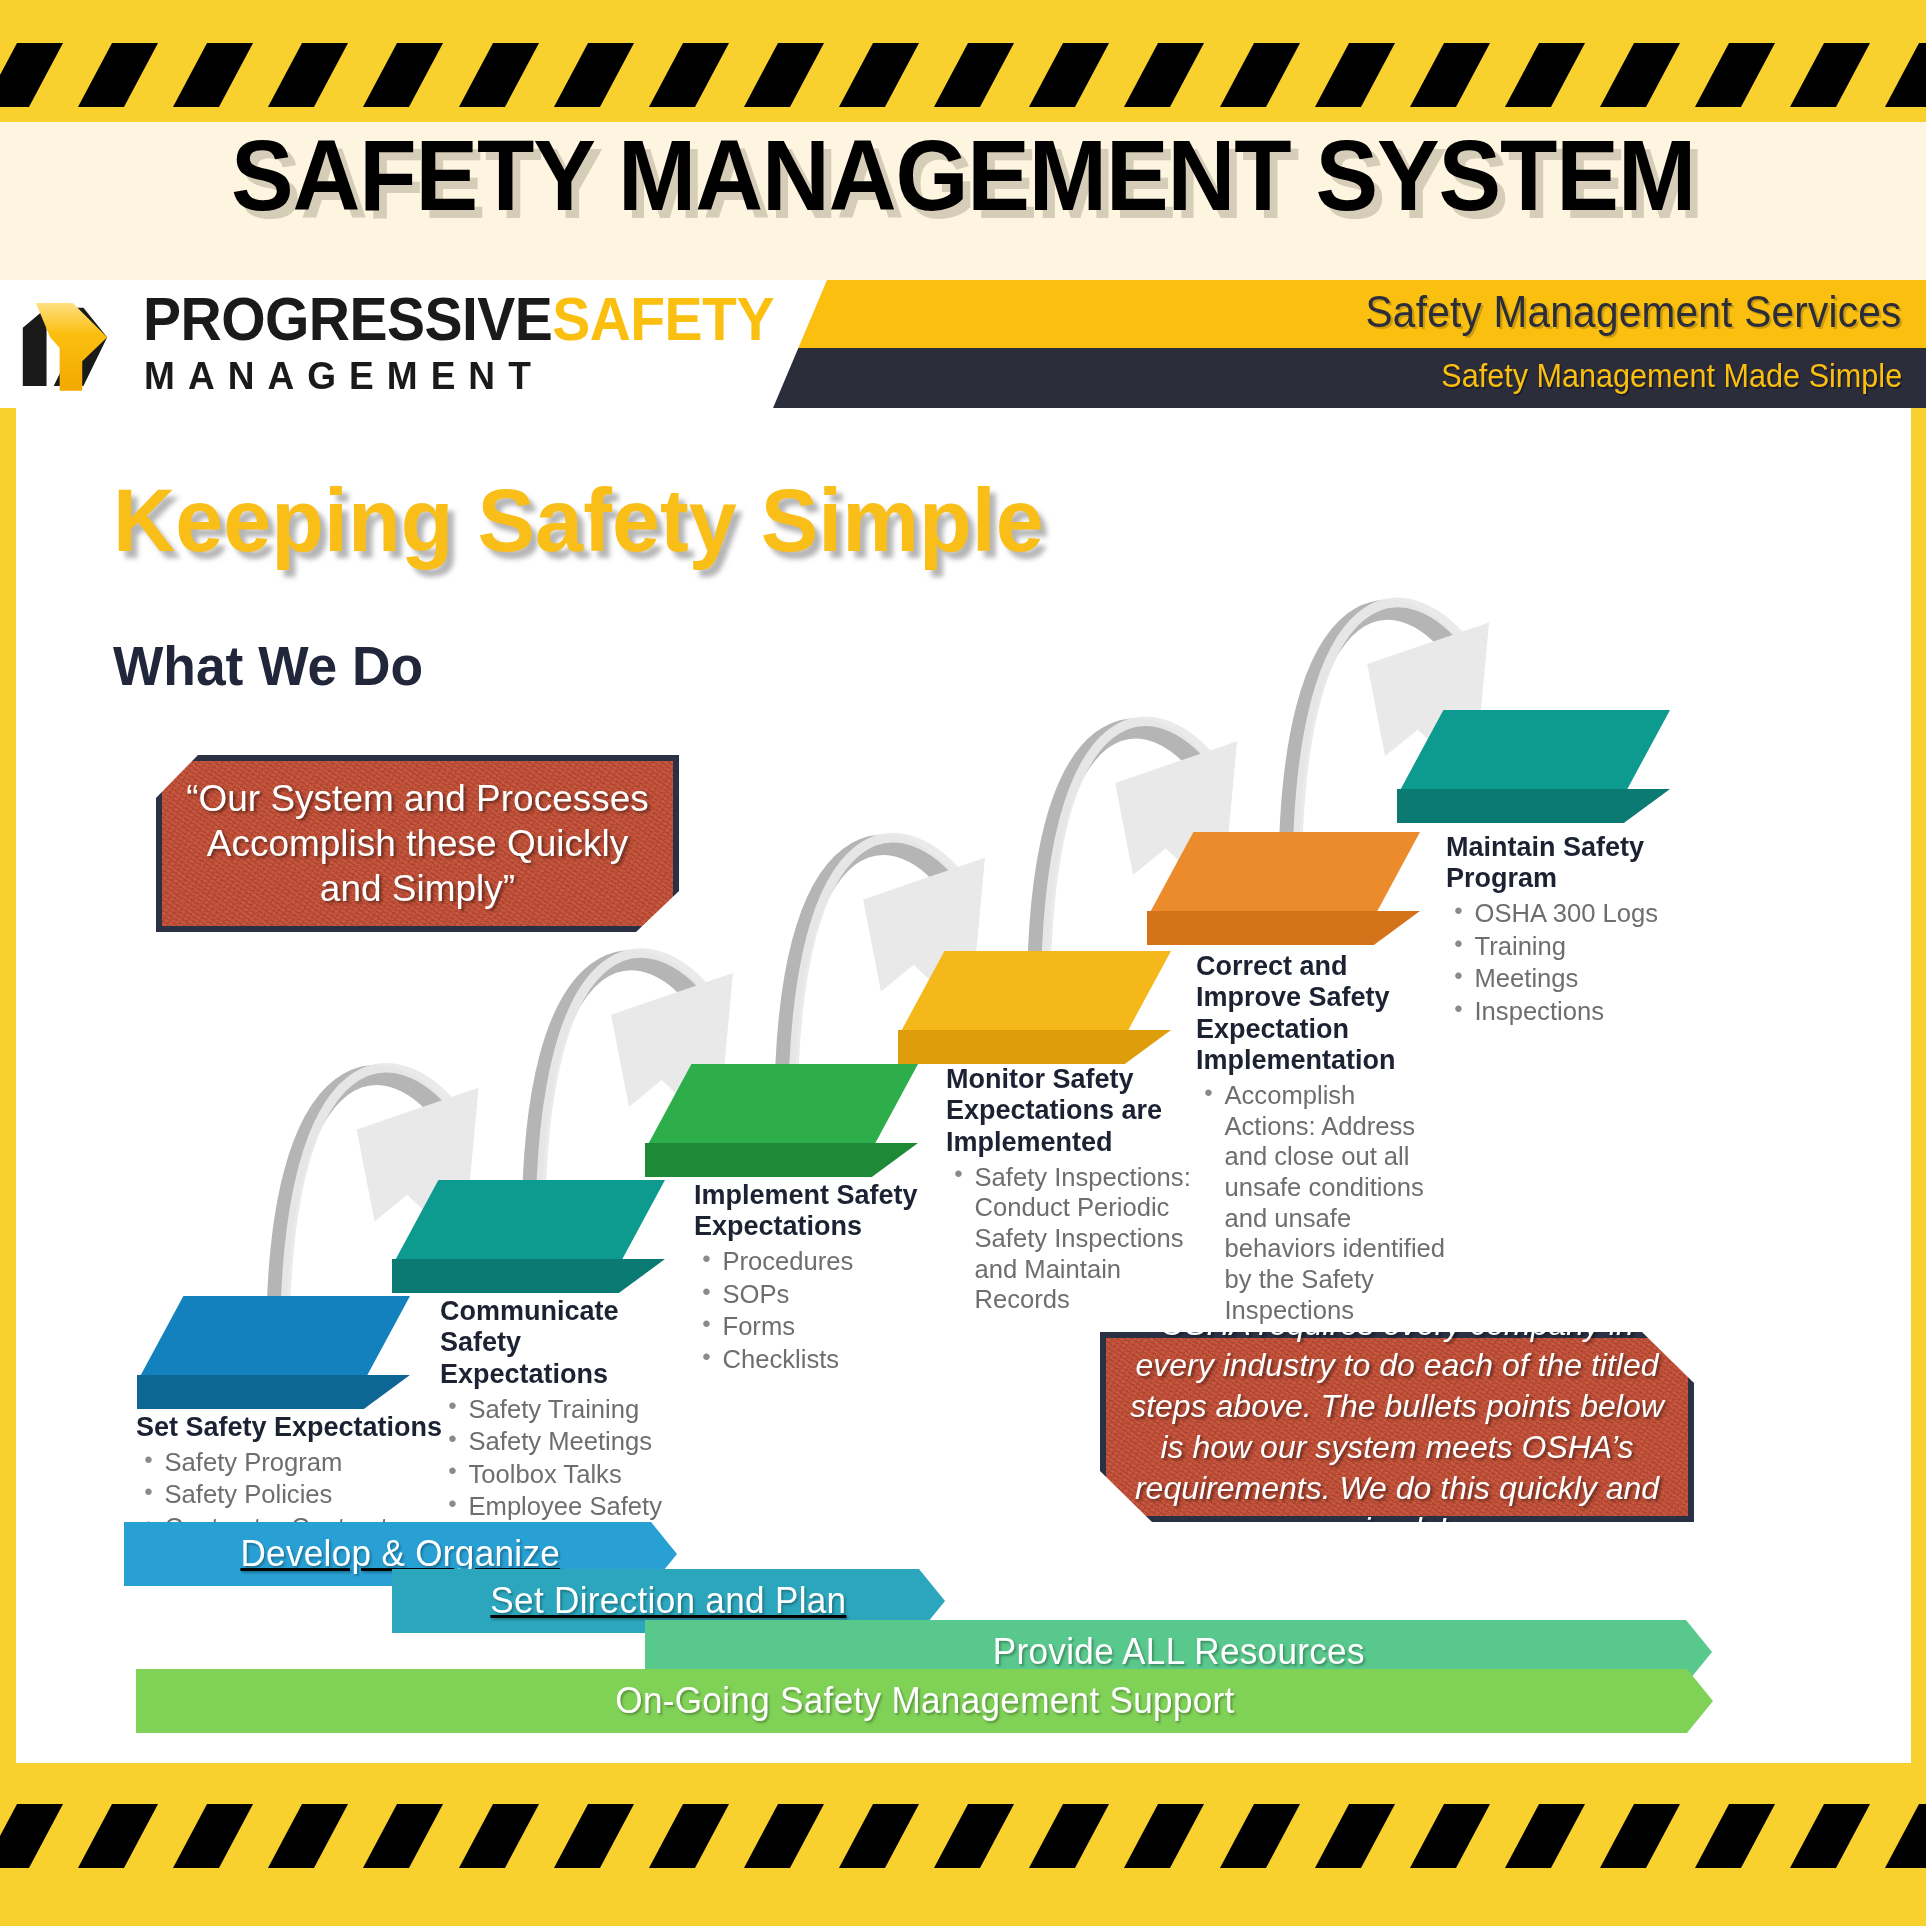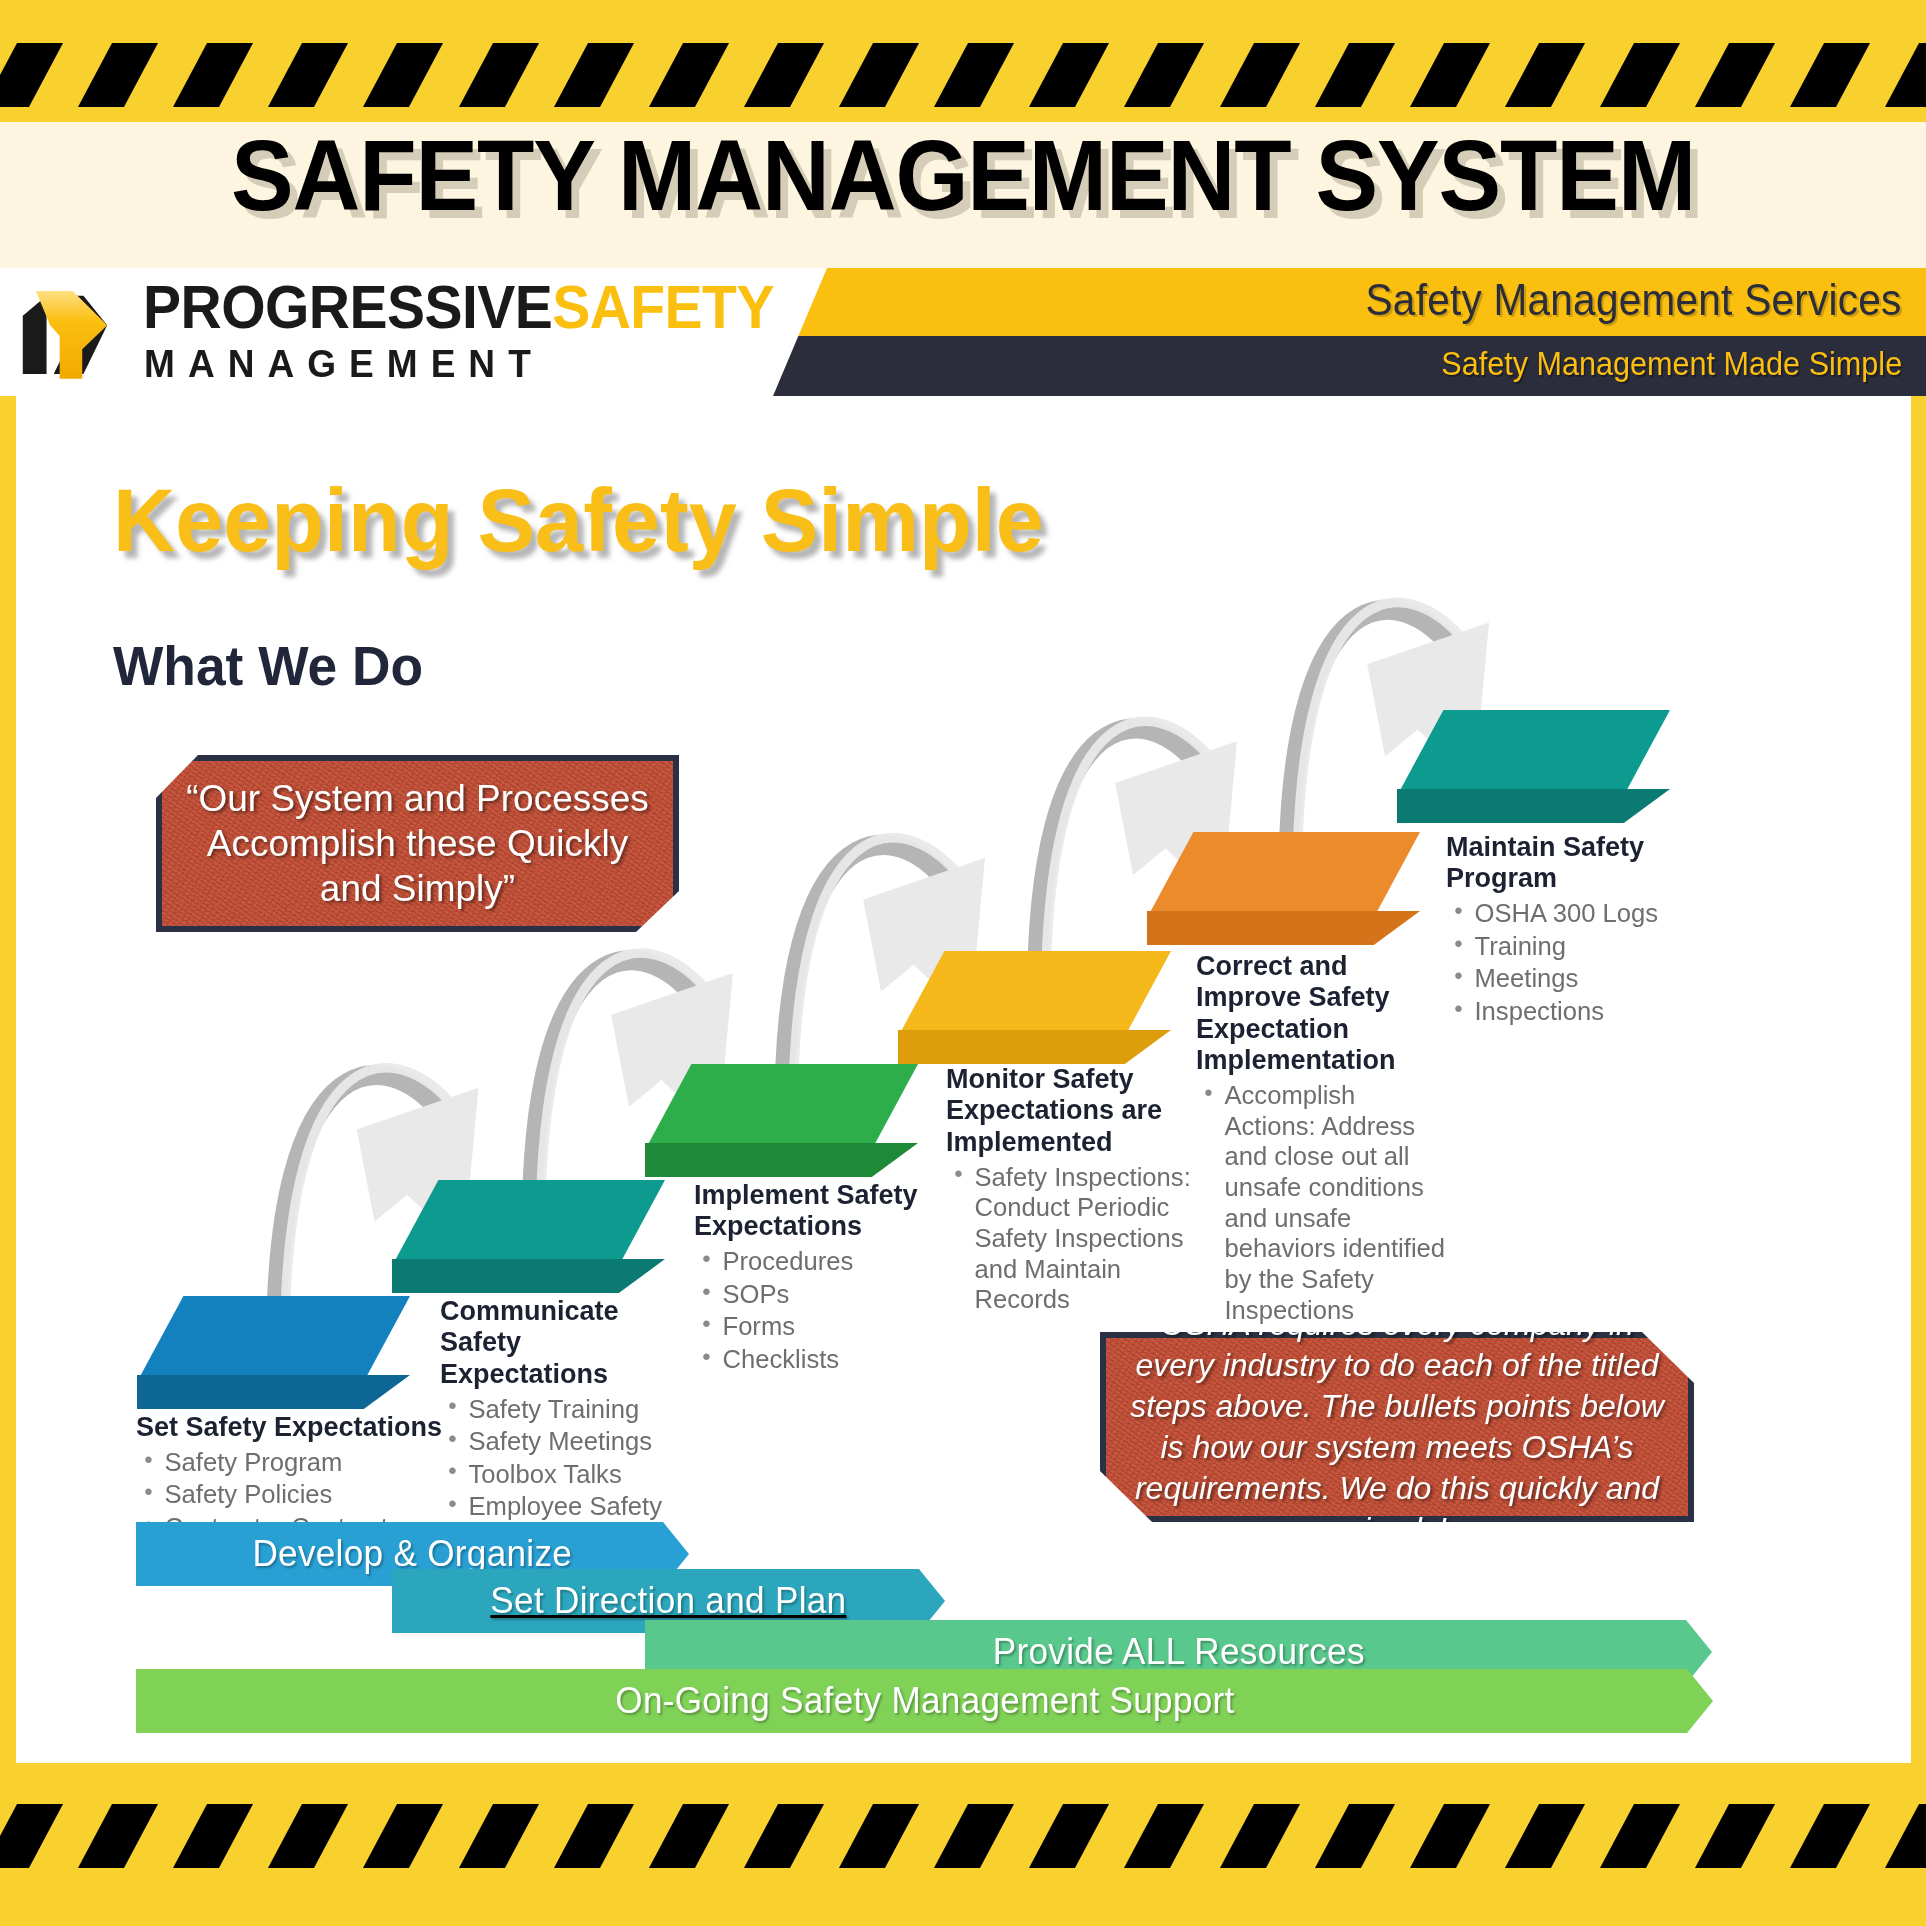--- a/index.html
+++ b/index.html
@@ -22,21 +22,21 @@
 
   
   .title-band{position:absolute;left:0;top:122px;width:1926px;height:158px;background:#FDF5E0;}
   .poster-title{position:absolute;left:0;top:125px;width:1926px;text-align:center;
     font-family:"Liberation Sans Narrow","Liberation Sans",sans-serif;
     font-weight:bold;font-size:101px;letter-spacing:-1.2px;color:#000000;line-height:1;
     transform:scaleX(0.93);transform-origin:50% 0;
     text-shadow:8.3px 8.3px 0 rgba(180,172,150,0.55);white-space:nowrap;}
 
   
-  .brandbar{position:absolute;left:0;top:268px;width:1926px;height:128px;}
+  .brandbar{position:absolute;left:0;top:280px;width:1926px;height:128px;}
   .brand-white{position:absolute;left:0;top:0;width:773px;height:128px;background:#ffffff;z-index:4;}
   .brand-white:after{content:"";position:absolute;right:-54px;top:0;width:0;height:0;
     border-top:128px solid #ffffff;border-right:54px solid transparent;}
   .brand-yellow{position:absolute;left:690px;top:0;width:1237px;height:68px;background:#FBBF10;}
   .brand-dark{position:absolute;left:690px;top:68px;width:1237px;height:60px;background:#2B2D3B;}
   .brand-dark-skew{position:absolute;left:690px;top:68px;width:83px;height:60px;background:#ffffff;
      clip-path:polygon(0 0,100% 0,36% 100%,0 100%);}
   .brand-services{position:absolute;right:24px;top:6px;
     font-family:"Liberation Sans Narrow","Liberation Sans",sans-serif;font-size:45px;color:#2B2D3B;
     letter-spacing:0.3px;transform:scaleX(0.9);transform-origin:100% 0;white-space:nowrap;
@@ -336,21 +336,21 @@
   <div class="callout" id="callout-quote">
     <div class="tex"></div>
     <div class="ctext">“Our System and Processes Accomplish these Quickly and Simply”</div>
   </div>
 
   <div class="callout" id="callout-osha">
     <div class="tex"></div>
     <div class="ctext">OSHA requires every company in every industry to do each of the titled steps above.  The bullets points below is how our system meets OSHA’s requirements. We do this quickly and simply!</div>
   </div>
 
-  <div class="chev" id="chev-0" style="left: 136px; top: 1522px; width: 553px; height: 64px; background: rgb(40, 160, 212); clip-path: polygon(0px 0px, calc(100% - 26px) 0px, 100% 50%, calc(100% - 26px) 100%, 0px 100%);">
+  <div class="chev" id="chev-0" style="left: 124px; top: 1522px; width: 553px; height: 64px; background: rgb(40, 160, 212); clip-path: polygon(0px 0px, calc(100% - 26px) 0px, 100% 50%, calc(100% - 26px) 100%, 0px 100%); text-decoration: underline;">
     <span>Develop &amp; Organize</span>
   </div>
   <div class="chev" id="chev-1" style="left: 392px; top: 1569px; width: 553px; height: 64px; background: rgb(43, 166, 188); clip-path: polygon(0px 0px, calc(100% - 26px) 0px, 100% 50%, calc(100% - 26px) 100%, 0px 100%); text-decoration: underline;">
     <span>Set Direction and Plan</span>
   </div>
   <div class="chev" id="chev-2" style="left: 645px; top: 1620px; width: 1067px; height: 64px; background: rgb(88, 200, 140); clip-path: polygon(0px 0px, calc(100% - 26px) 0px, 100% 50%, calc(100% - 26px) 100%, 0px 100%);">
     <span>Provide ALL Resources</span>
   </div>
   <div class="chev" id="chev-3" style="left: 136px; top: 1669px; width: 1577px; height: 64px; background: rgb(128, 210, 87); clip-path: polygon(0px 0px, calc(100% - 26px) 0px, 100% 50%, calc(100% - 26px) 100%, 0px 100%);">
     <span>On-Going Safety Management Support</span>

